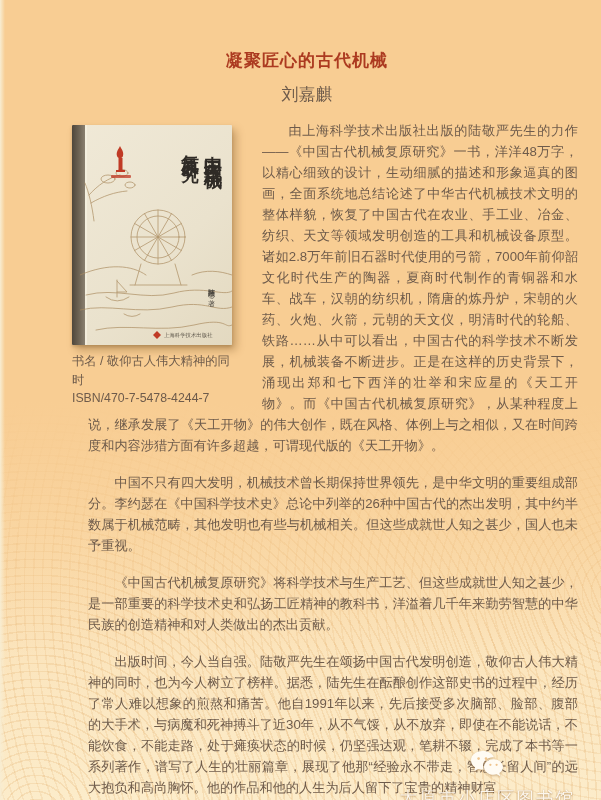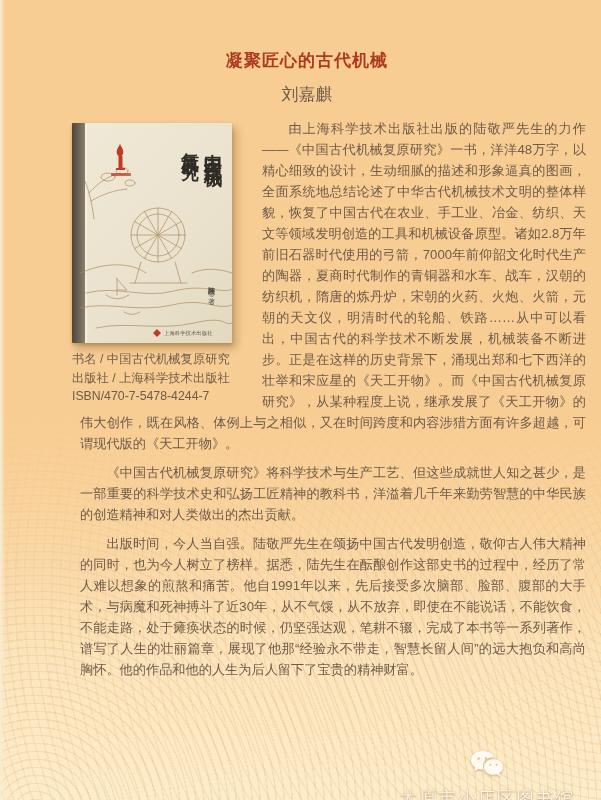--- a/index.html
+++ b/index.html
@@ -28,21 +28,21 @@
     text-align: justify;
   }
 
   .article-header { text-align:center; padding-right:52px; }
   .article-title {
     color:#ac3a20; font-size:17px; font-weight:bold;
     letter-spacing:1px; line-height:22px; margin:0 0 14px 0;
   }
   .article-author { font-size:17px; line-height:18px; margin:0 0 14px 0; color:#6e5b4b; }
 
-  .body-flow p { margin:8px; text-indent:2em; }
+  .body-flow p { margin:16px; text-indent:2em; }
 
   
   .book-block { float:left; width:167px; margin-right:23px; }
 
   .book-cover {
     position:relative; width:160px; height:220px; margin-top:5px;
     background: linear-gradient(135deg, #f0e9d7 0%, #eae2cd 60%, #e3d9c0 100%);
     border-radius:1px;
     box-shadow: 4px 5px 8px rgba(121,82,34,.40), 0 2px 3px rgba(121,82,34,.25);
   }
@@ -154,27 +154,27 @@
 
           <div class="cover-author-credit">陆敬严◎著</div>
 
           <svg class="cover-pub" width="74" height="10" viewBox="0 0 74 10" xmlns="http://www.w3.org/2000/svg">
             <path d="M5 1 L9 5 L5 9 L1 5 Z" fill="#c03a25"></path>
             <text x="12" y="6.8" font-size="5.4" fill="#5d564a" font-family="Liberation Sans, sans-serif">上海科学技术出版社</text>
           </svg>
         </div>
 
         <div class="book-info">
-          <div>书名 / 中国古代机械复原研究</div>
-          <div>出版社 / 上海科学技术出版社</div>
+          <div>书名 / 敬仰古人伟大精神的同时</div>
           <div>ISBN/470-7-5478-4244-7</div>
         </div>
       </div>
 
       <p>由上海科学技术出版社出版的陆敬严先生的力作——《中国古代机械复原研究》一书，洋洋48万字，以精心细致的设计，生动细腻的描述和形象逼真的图画，全面系统地总结论述了中华古代机械技术文明的整体样貌，恢复了中国古代在农业、手工业、冶金、纺织、天文等领域发明创造的工具和机械设备原型。诸如2.8万年前旧石器时代使用的弓箭，7000年前仰韶文化时代生产的陶器，夏商时代制作的青铜器和水车、战车，汉朝的纺织机，隋唐的炼丹炉，宋朝的火药、火炮、火箭，元朝的天文仪，明清时代的轮船、铁路……从中可以看出，中国古代的科学技术不断发展，机械装备不断进步。正是在这样的历史背景下，涌现出郑和七下西洋的壮举和宋应星的《天工开物》。而《中国古代机械复原研究》，从某种程度上说，继承发展了《天工开物》的伟大创作，既在风格、体例上与之相似，又在时间跨度和内容涉猎方面有许多超越，可谓现代版的《天工开物》。</p>
+      <p>中国不只有四大发明，机械技术曾长期保持世界领先，是中华文明的重要组成部分。李约瑟在《中国科学技术史》总论中列举的26种中国古代的杰出发明，其中约半数属于机械范畴，其他发明也有些与机械相关。但这些成就世人知之甚少，国人也未予重视。</p>
       <p>《中国古代机械复原研究》将科学技术与生产工艺、但这些成就世人知之甚少，是一部重要的科学技术史和弘扬工匠精神的教科书，洋溢着几千年来勤劳智慧的中华民族的创造精神和对人类做出的杰出贡献。</p>
       <p>出版时间，今人当自强。陆敬严先生在颂扬中国古代发明创造，敬仰古人伟大精神的同时，也为今人树立了榜样。据悉，陆先生在酝酿创作这部史书的过程中，经历了常人难以想象的煎熬和痛苦。他自1991年以来，先后接受多次脑部、脸部、腹部的大手术，与病魔和死神搏斗了近30年，从不气馁，从不放弃，即使在不能说话，不能饮食，不能走路，处于瘫痪状态的时候，仍坚强达观，笔耕不辍，完成了本书等一系列著作，谱写了人生的壮丽篇章，展现了他那“经验永不带走，智慧长留人间”的远大抱负和高尚胸怀。他的作品和他的人生为后人留下了宝贵的精神财富。</p>
     </div>
   </div>
 
   <div class="watermark">
     <svg class="wechat-icon" width="34" height="28" viewBox="0 0 34 28" xmlns="http://www.w3.org/2000/svg">
       <path d="M12.5 1 C6 1 1 5.1 1 10.2 c0 2.9 1.6 5.4 4.1 7.1 l-1 3.8 4.3-2.2 c1.3 .4 2.7 .6 4.1 .6 .4 0 .8 0 1.2-.05 C13.2 18.2 13 17 13 15.8 c0-4.8 4.5-8.6 10-8.6 .3 0 .6 0 .9 .02 C22.8 3.6 18.1 1 12.5 1 Z" fill="#fffbf3"></path>
       <path d="M23.5 9.2 c-5.2 0-9.5 3.5-9.5 7.8 0 4.3 4.3 7.8 9.5 7.8 1.1 0 2.2-.15 3.2-.45 l3.6 1.85 -.85-3.2 c2.1-1.4 3.55-3.6 3.55-6 0-4.3-4.3-7.8-9.5-7.8 Z" fill="#fffbf3"></path>
       <circle cx="8.6" cy="8.6" r="1.3" fill="#efc38b"></circle>

